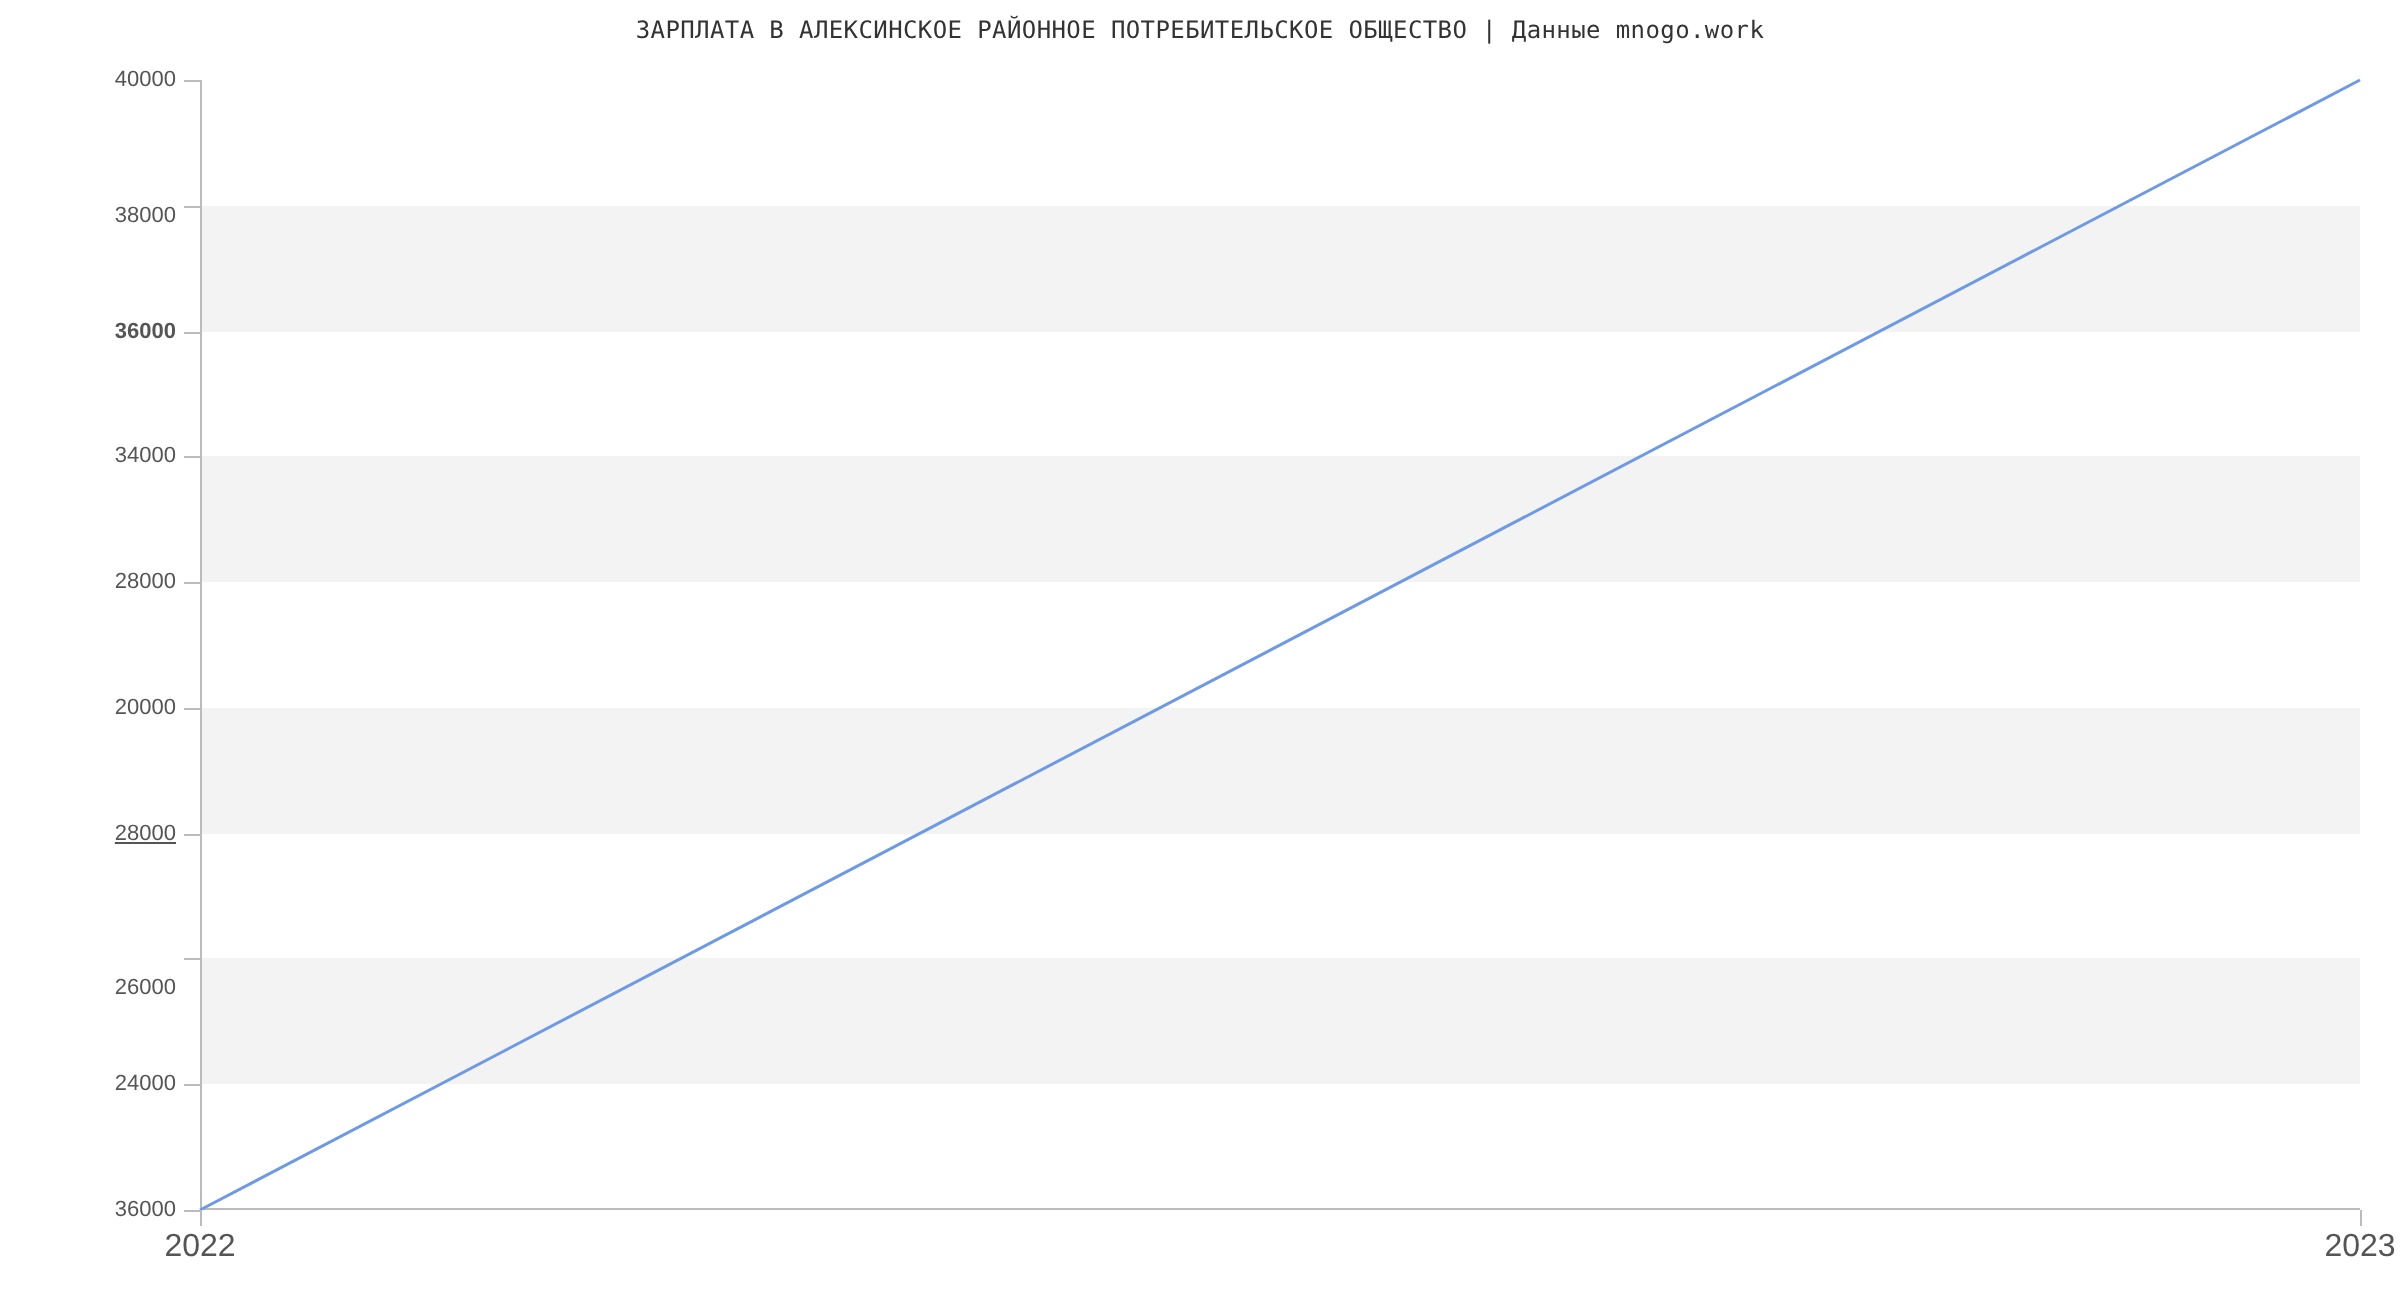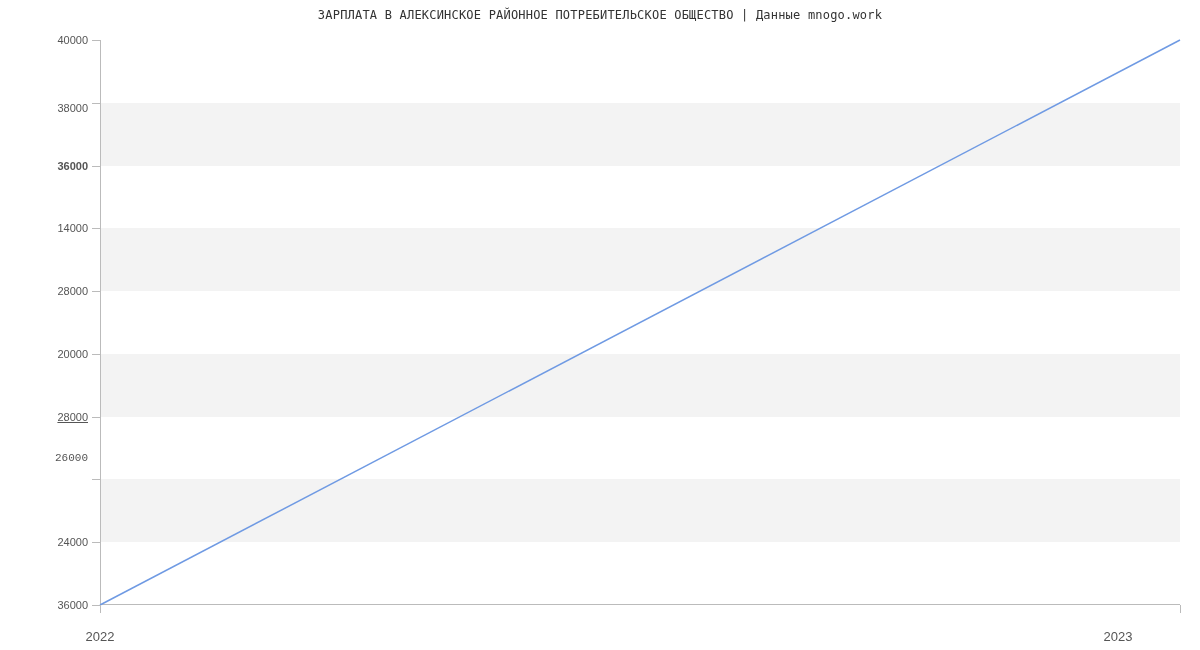--- a/index.html
+++ b/index.html
@@ -77,23 +77,23 @@
     right: 100%;
     margin-right: 12px;
     transform: translateY(-50%);
     font-size: 11px;
     color: #555;
     white-space: nowrap;
   }
   .xlabel {
     position: absolute;
     top: 100%;
-    margin-top: 24px;
+    margin-top: 10px;
     transform: translateX(-50%);
-    font-size: 13px;
+    font-size: 16px;
     color: #555;
     white-space: nowrap;
   }
   svg.line-layer {
     position: absolute;
     left: 0;
     top: 0;
     width: 100%;
     height: 100%;
     overflow: visible;
@@ -112,33 +112,33 @@
     <div class="axis-line y-axis-line"></div>
     <div class="axis-line x-axis-line"></div>
     <svg class="line-layer" id="line-layer" preserveAspectRatio="none" viewBox="0 0 1080 565">
         <path d="M0 565 L1080 0" fill="none" stroke="#6f9ae3" stroke-width="1.5" stroke-linejoin="round"></path>
       </svg>
   <div class="tick-y" style="top: 565px;"></div>
       <div class="ylabel" style="top: 565px;">36000</div>
       <div class="tick-y" style="top: 502.222px;"></div>
       <div class="ylabel" style="top: 502.222px;">24000</div>
       <div class="tick-y" style="top: 439.444px;"></div>
-      <div class="ylabel" style="top: 418px; font-family: Liberation Mono, monospace;">26000</div>
+      <div class="ylabel" style="top: 454px;">26000</div>
       <div class="tick-y" style="top: 376.667px;"></div>
       <div class="ylabel" style="top: 376.667px; text-decoration: underline;">28000</div>
       <div class="tick-y" style="top: 313.889px;"></div>
       <div class="ylabel" style="top: 313.889px;">20000</div>
       <div class="tick-y" style="top: 251.111px;"></div>
       <div class="ylabel" style="top: 251.111px;">28000</div>
       <div class="tick-y" style="top: 188.333px;"></div>
-      <div class="ylabel" style="top: 188.333px;">14000</div>
+      <div class="ylabel" style="top: 188.333px;">34000</div>
       <div class="tick-y" style="top: 125.556px;"></div>
       <div class="ylabel" style="top: 125.556px; font-weight: bold;">36000</div>
       <div class="tick-y" style="top: 62.7778px;"></div>
       <div class="ylabel" style="top: 68px;">38000</div>
       <div class="tick-y" style="top: 0px;"></div>
       <div class="ylabel" style="top: 0px;">40000</div>
       <div class="tick-x" style="left: 0px;"></div>
       <div class="xlabel" style="left: 0px;">2022</div>
       <div class="tick-x" style="left: 1080px;"></div>
-      <div class="xlabel" style="left: 1018px; text-align: right;">2023</div>
+      <div class="xlabel" style="left: 1080px; text-align: right;">2023</div>
     </div>
 </div>
 
 </body></html>

